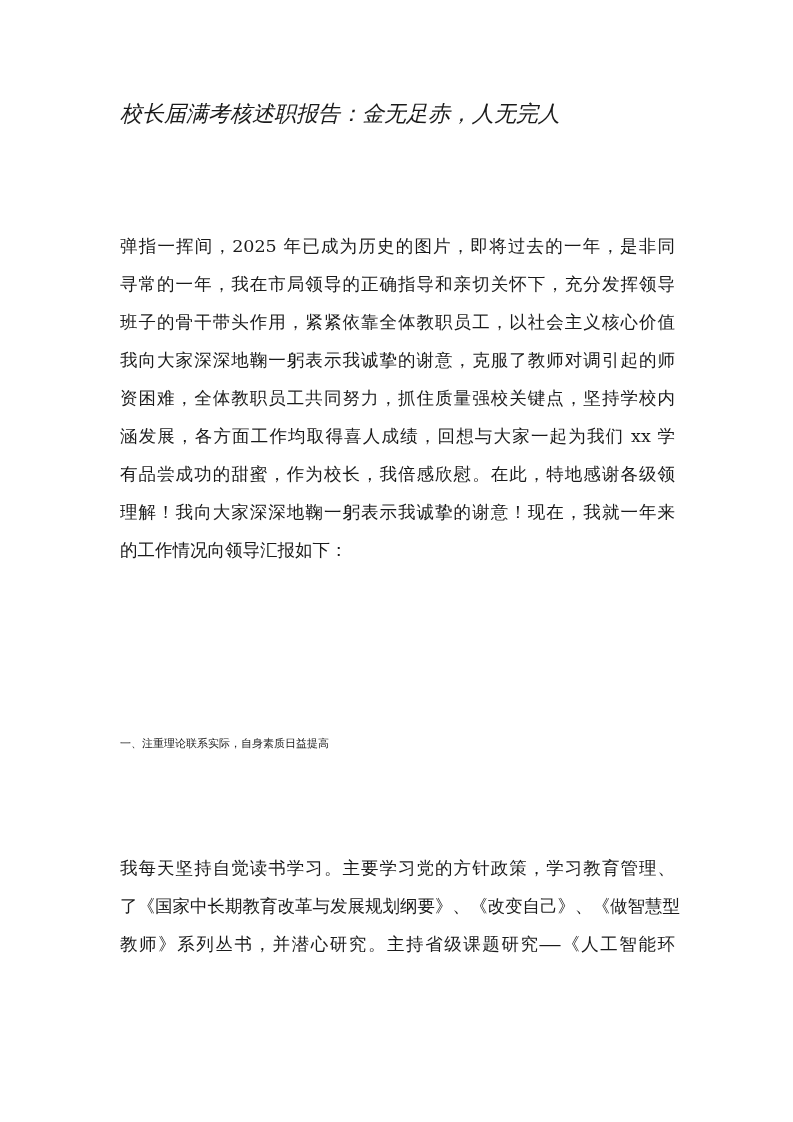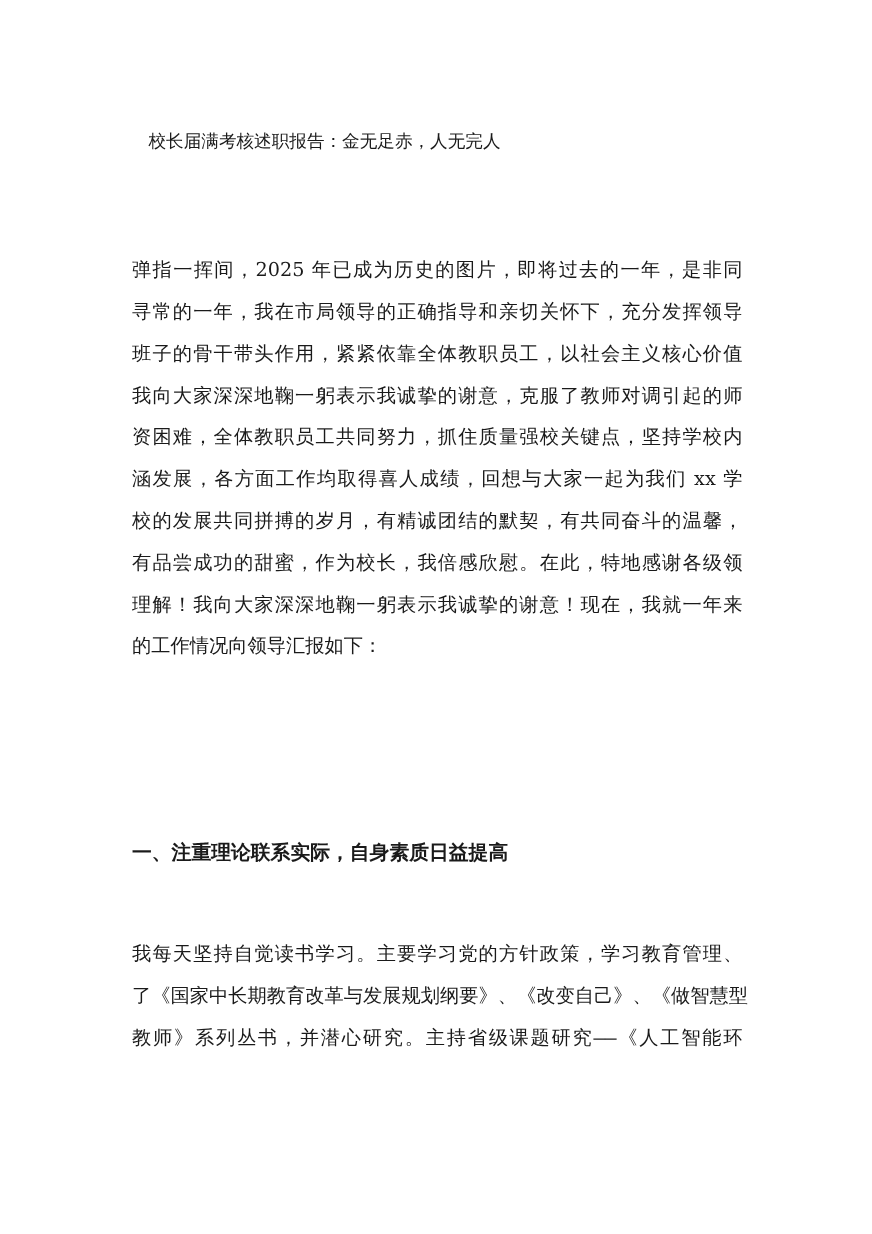--- a/index.html
+++ b/index.html
@@ -19,25 +19,26 @@
       position: absolute;
       left: 120px;
       top: 0;
       width: 555px;
     }
     .title {
       position: absolute;
       top: 102px;
       left: 0;
       width: 555px;
-      font-size: 16px;
+      font-size: 22px;
       line-height: 24px;
       white-space: nowrap;
-      margin: 15px;
+      margin: 0;
       font-weight: normal;
+      font-style: italic;
     }
     .para {
       position: absolute;
       left: 0;
       width: 555px;
       margin: 0;
     }
     .line {
       display: block;
       font-size: 17.5px;
@@ -47,42 +48,41 @@
       text-align: justify;
       text-align-last: justify;
       letter-spacing: 0px;
     }
     .line.last {
       text-align-last: left;
     }
     .heading {
       position: absolute;
       left: 0;
-      top: 764px;
-      font-size: 18px;
+      top: 732px;
+      font-size: 11px;
       line-height: 24px;
       white-space: nowrap;
       margin: 0;
-      font-weight: bold;
+      font-weight: normal;
     }
   </style>
 </head>
 <body>
 
 <div class="page">
   <h1 class="title">校长届满考核述职报告：金无足赤，人无完人</h1>
 
   <div class="para" style="top:227px;">
     <span class="line">弹指一挥间，2025 年已成为历史的图片，即将过去的一年，是非同</span>
     <span class="line">寻常的一年，我在市局领导的正确指导和亲切关怀下，充分发挥领导</span>
     <span class="line">班子的骨干带头作用，紧紧依靠全体教职员工，以社会主义核心价值</span>
     <span class="line">我向大家深深地鞠一躬表示我诚挚的谢意，克服了教师对调引起的师</span>
     <span class="line">资困难，全体教职员工共同努力，抓住质量强校关键点，坚持学校内</span>
     <span class="line">涵发展，各方面工作均取得喜人成绩，回想与大家一起为我们 xx 学</span>
-    <span class="line">校的发展共同拼搏的岁月，有精诚团结的默契，有共同奋斗的温馨，</span>
     <span class="line">有品尝成功的甜蜜，作为校长，我倍感欣慰。在此，特地感谢各级领</span>
     <span class="line">理解！我向大家深深地鞠一躬表示我诚挚的谢意！现在，我就一年来</span>
     <span class="line last">的工作情况向领导汇报如下：</span>
   </div>
 
   <h2 class="heading">一、注重理论联系实际，自身素质日益提高</h2>
 
   <div class="para" style="top:850px;font-family:Liberation Mono, monospace;">
     <span class="line">我每天坚持自觉读书学习。主要学习党的方针政策，学习教育管理、</span>
     <span class="line">了《国家中长期教育改革与发展规划纲要》、《改变自己》、《做智慧型</span>

